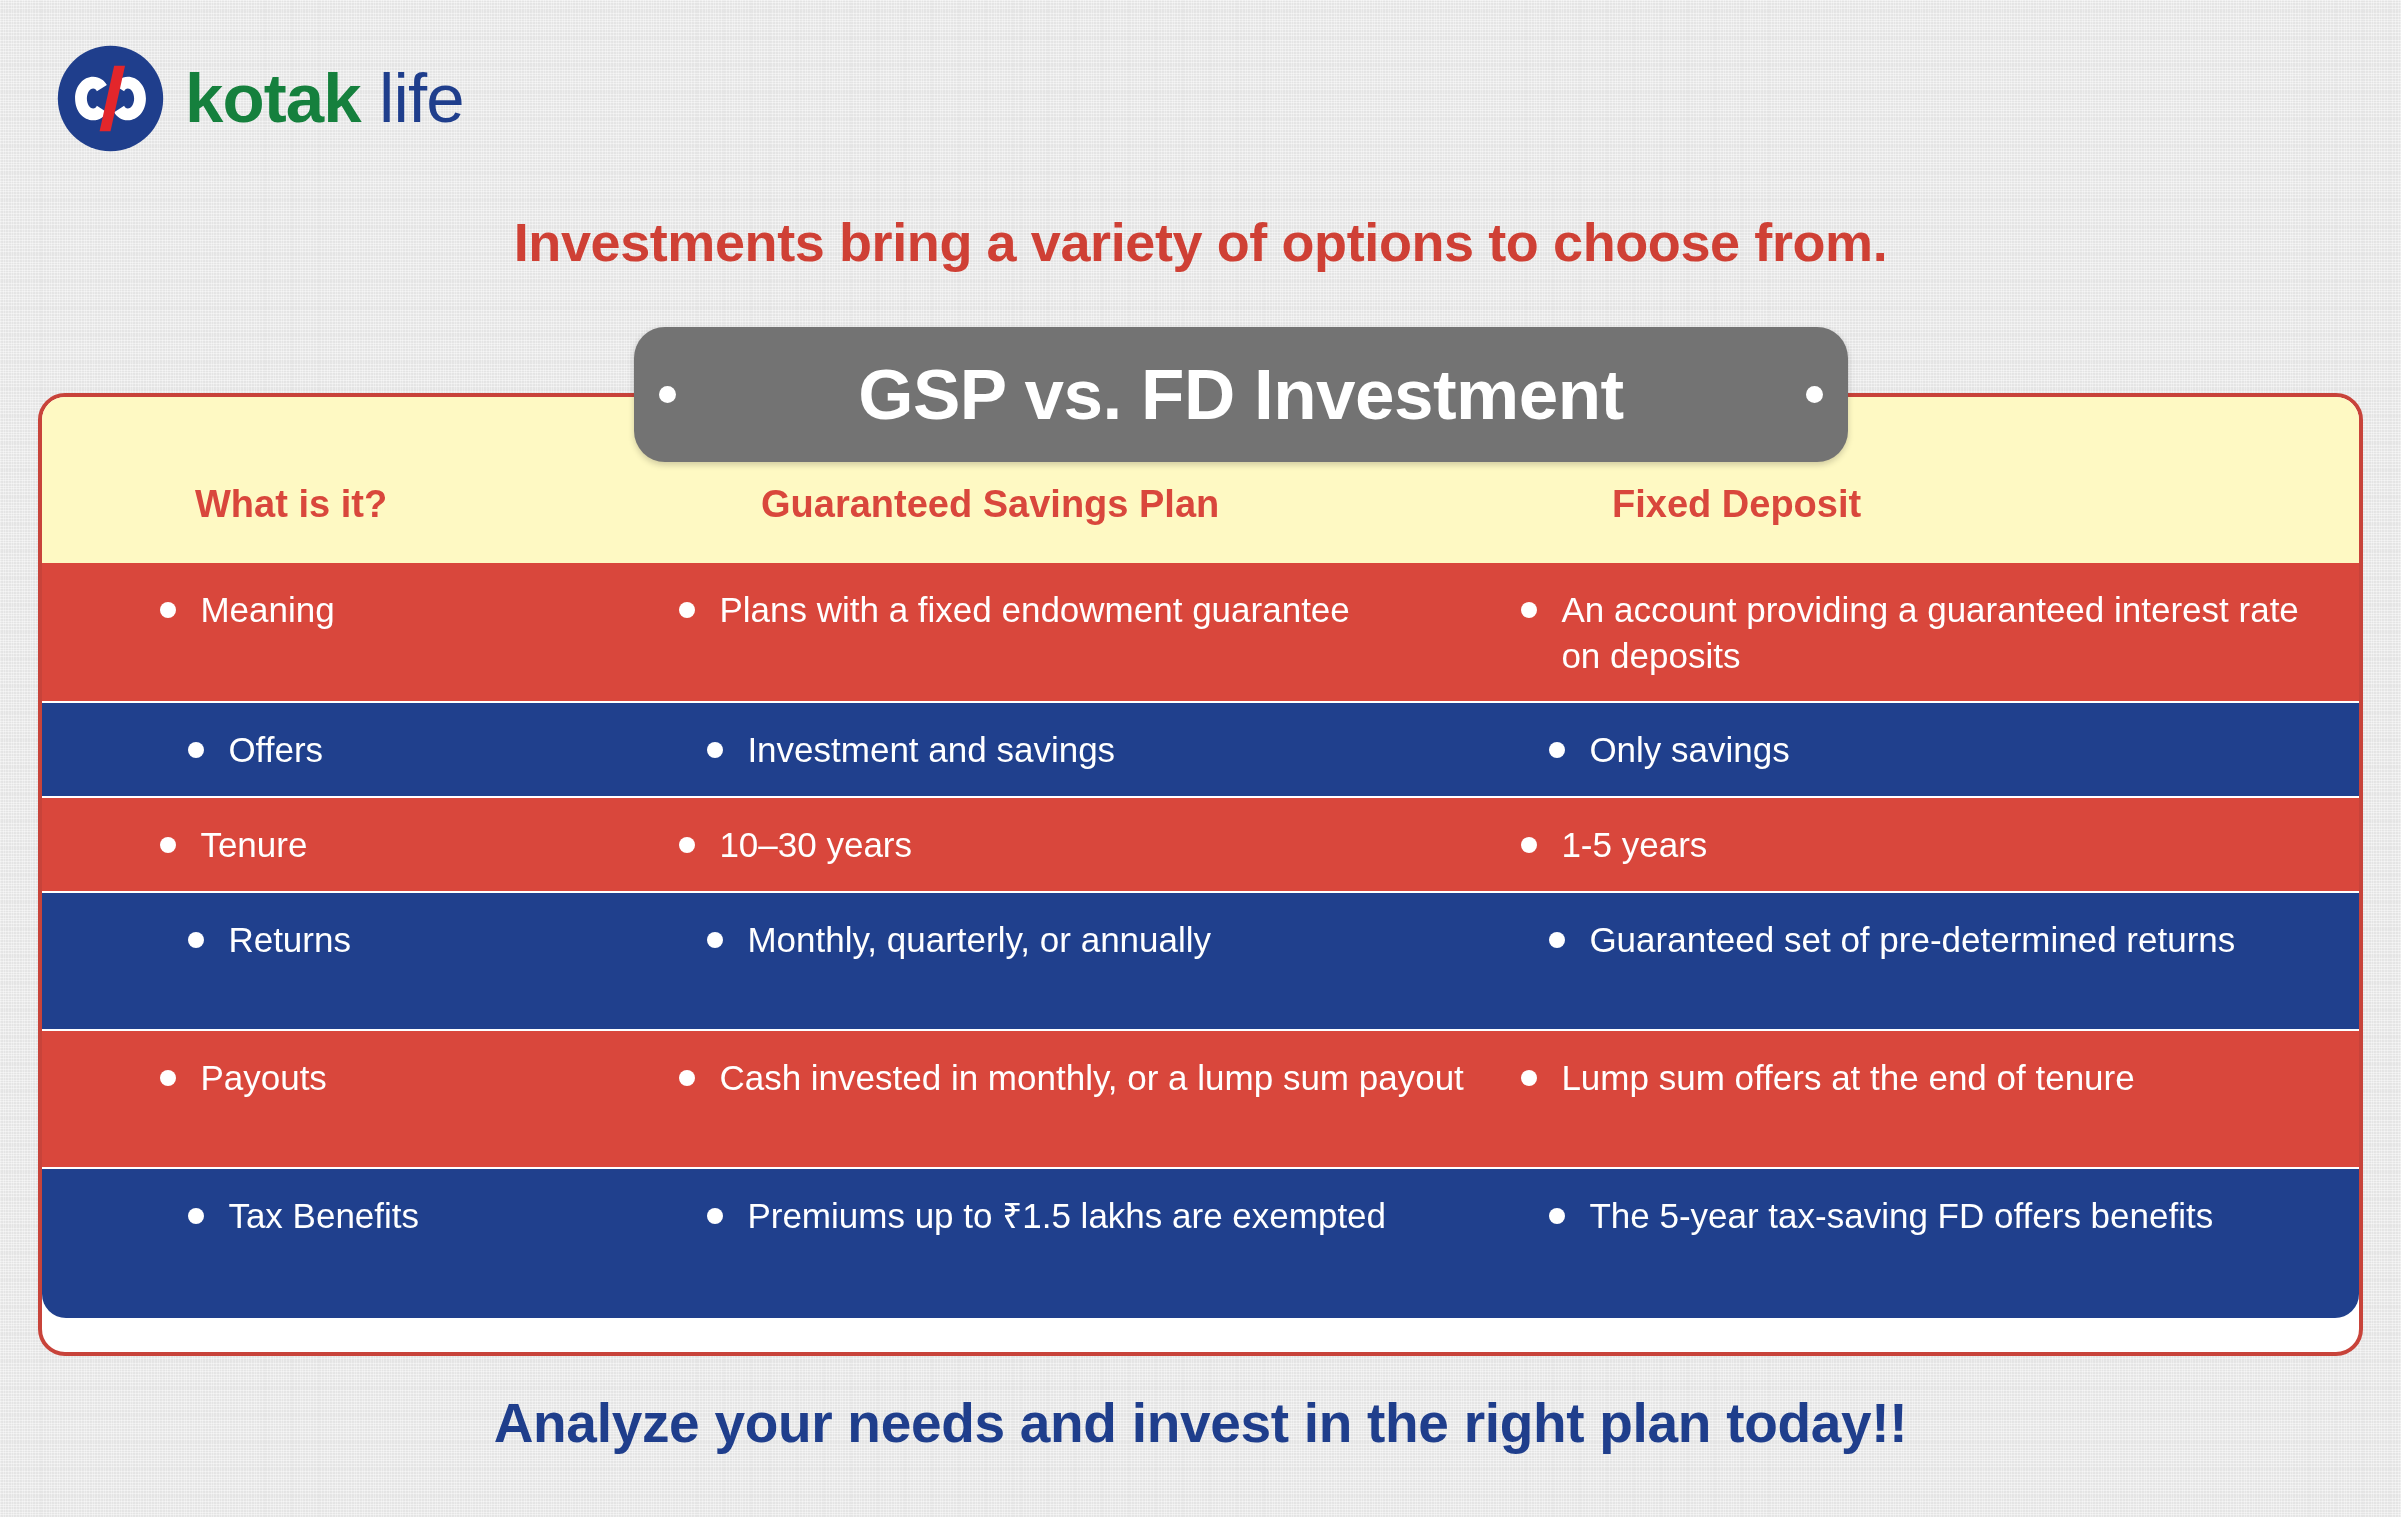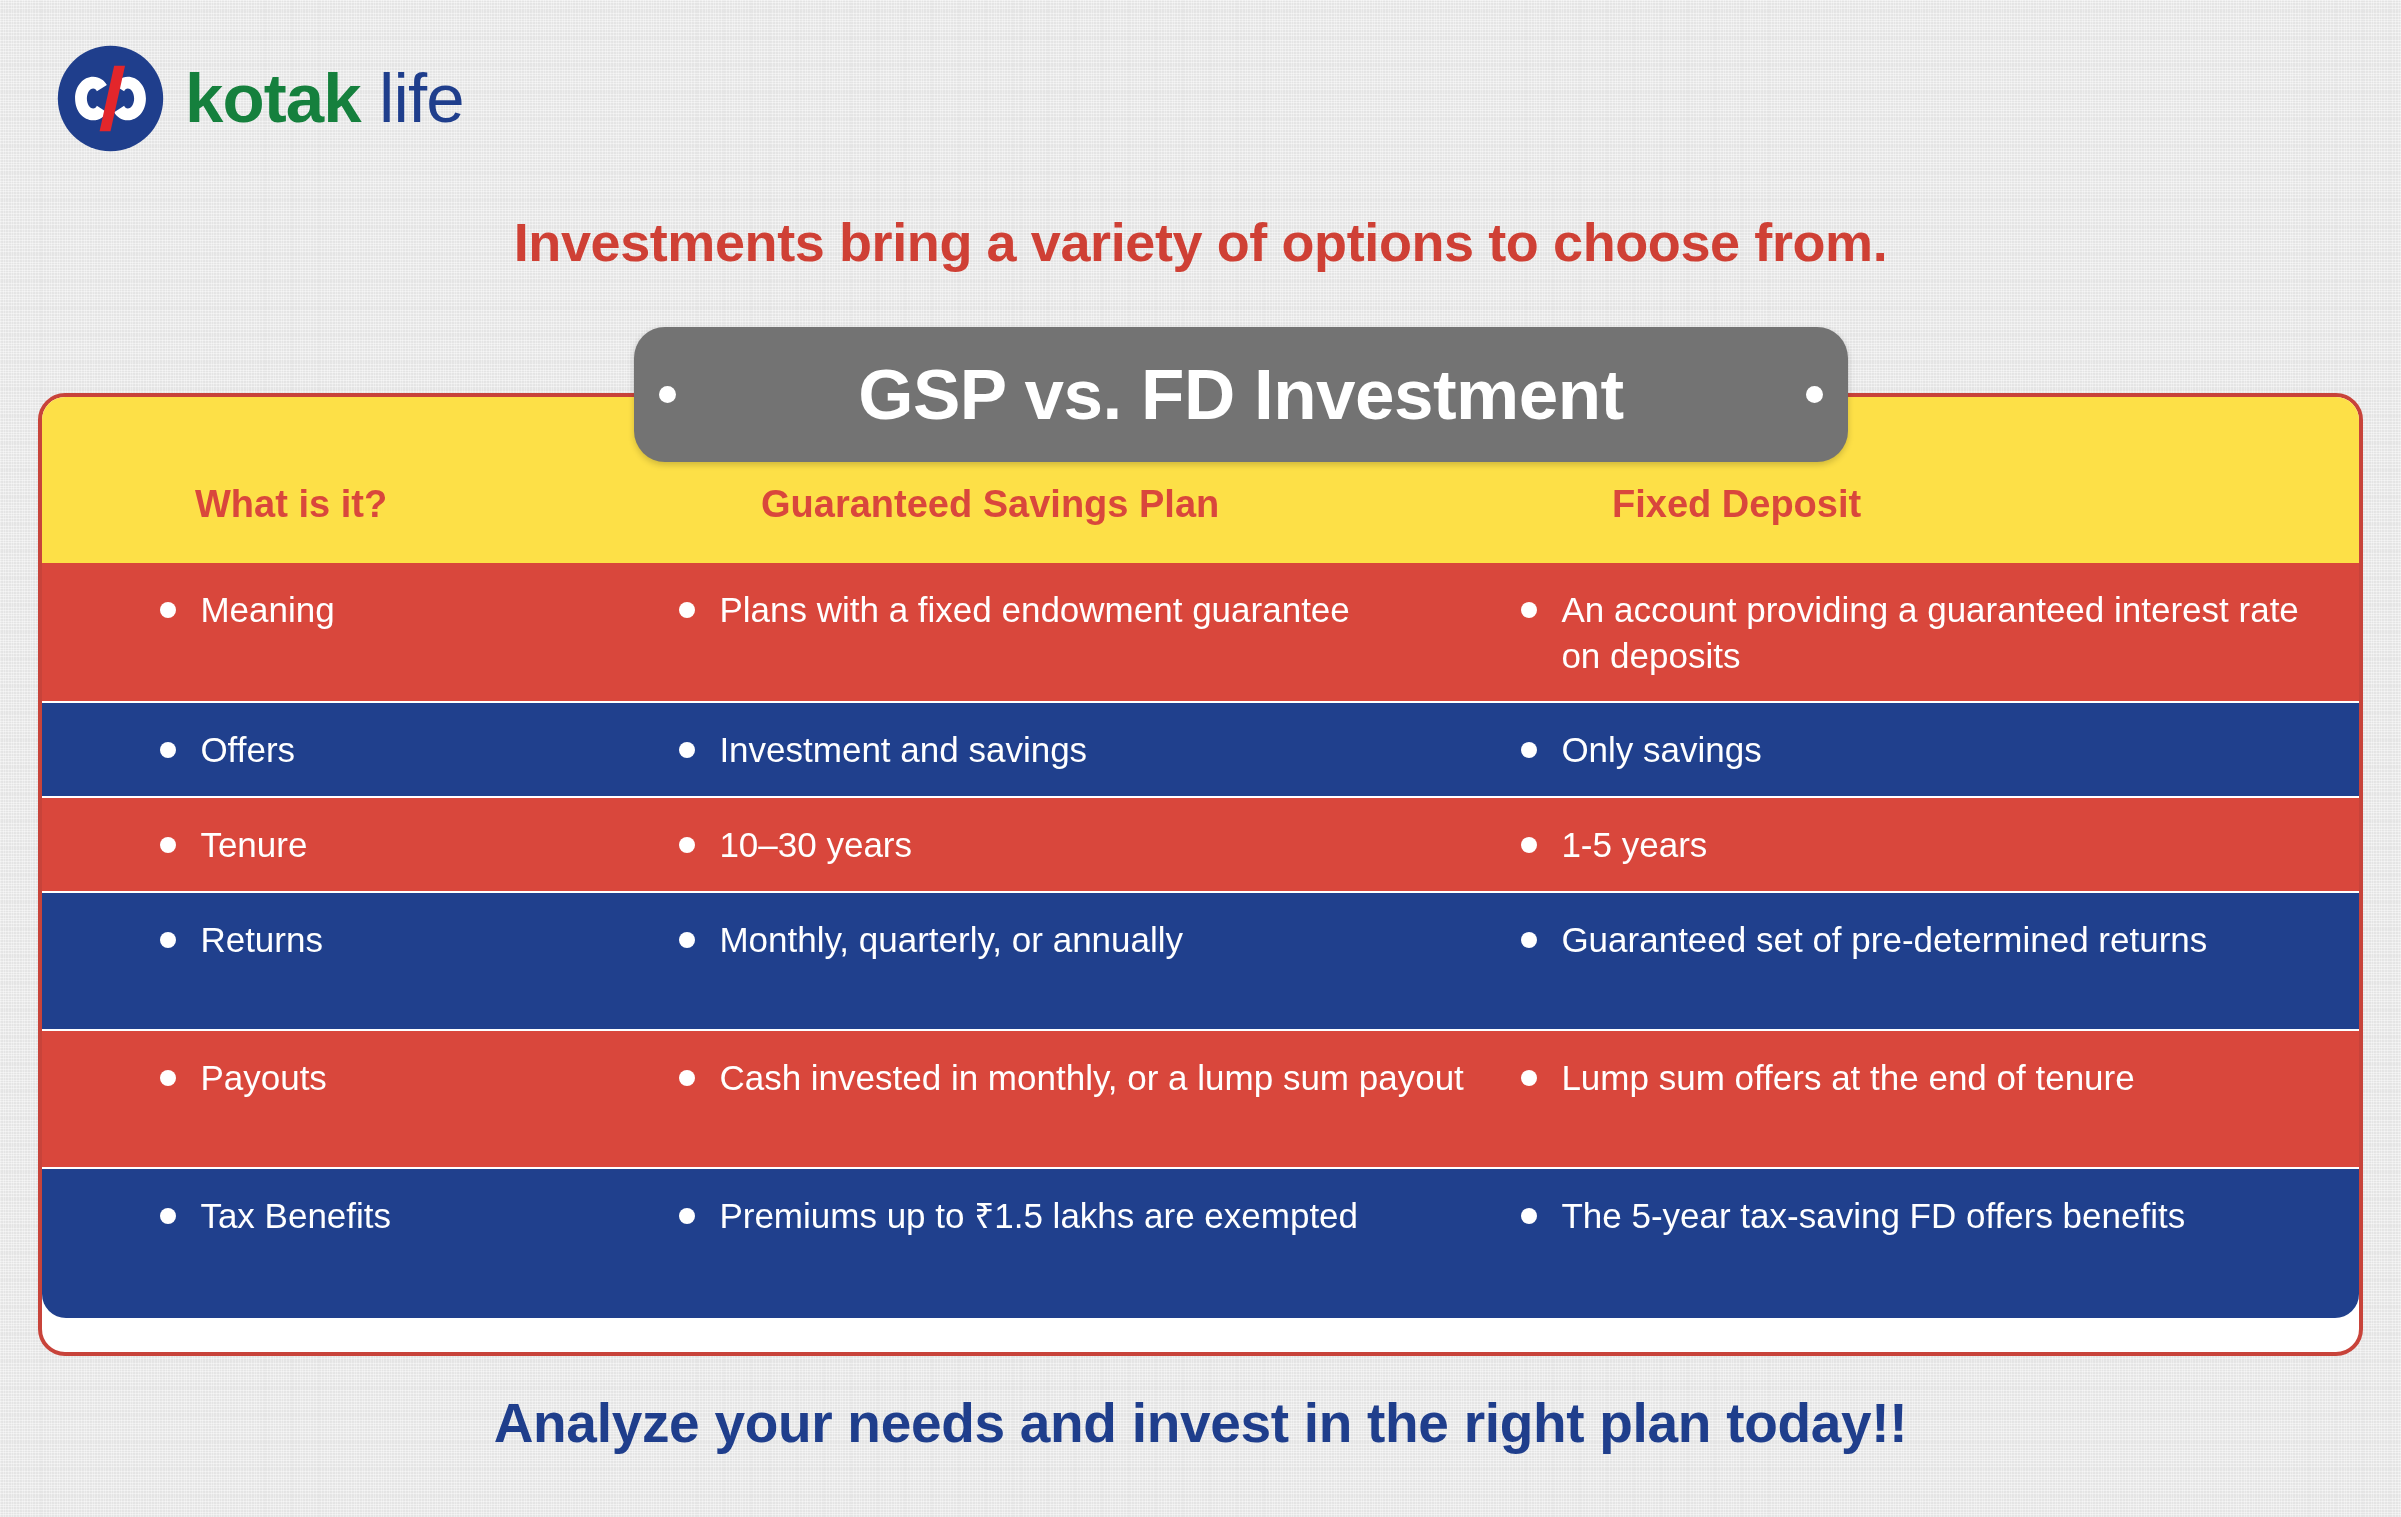--- a/index.html
+++ b/index.html
@@ -61,21 +61,21 @@
     height: 963px;
     border: 4.6px solid #c8433a;
     border-radius: 27px;
     background: #ffffff;
     box-sizing: border-box;
     overflow: hidden;
   }
   .card-head {
     height: 166px;
     position: relative;
-    background: #fde047;
+    background: #fef9c3;
     padding-left: 20px;
   }
   .col-head {
     position: absolute;
     top: 86px;
     color: #d9473c;
     font-size: 38px;
     font-weight: bold;
     white-space: nowrap;
   }
@@ -86,21 +86,21 @@
   
   .rows { position: relative; }
   .row {
     display: flex;
     align-items: flex-start;
     padding: 24px 0 24px 0;
     box-sizing: border-box;
     position: relative;
   }
   .row.red  { background: #d9473c; }
-  .row.blue { background: #20408d; }
+  .row.blue { background: #20408d; padding-left: 28px; }
   .row + .row { border-top: 2.7px solid #ffffff; }
   .row:last-child {
     border-bottom-left-radius: 24px;
     border-bottom-right-radius: 24px;
   }
 
   .cell {
     display: flex;
     align-items: flex-start;
     color: #ffffff;

